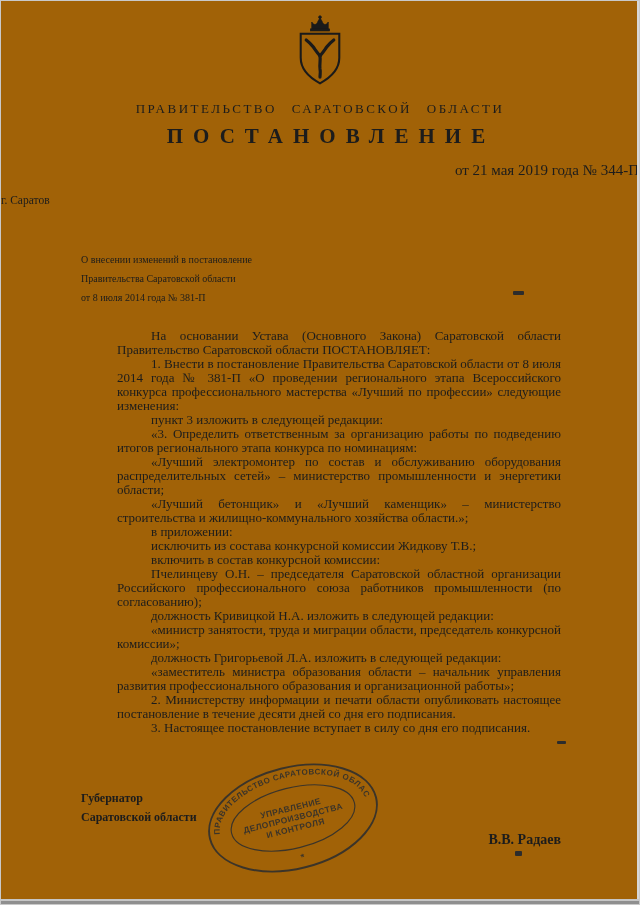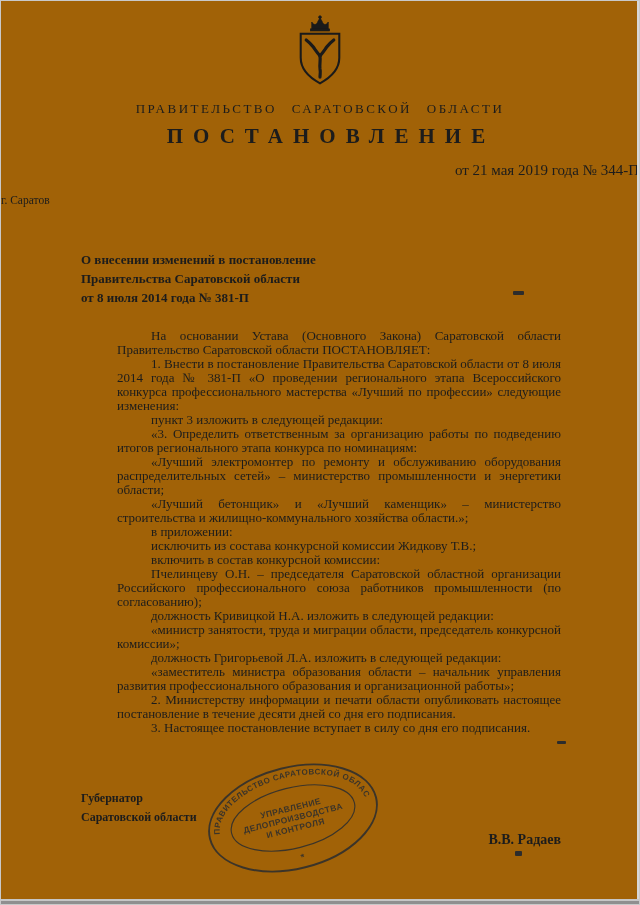--- a/index.html
+++ b/index.html
@@ -35,22 +35,22 @@
     letter-spacing: 10px;
     padding-left: 10px;
     margin-left: 12px;
   }
 
   .date-line { text-align: right; margin-top: 13px; font-size: 15px; }
   .city-line { text-align: left; margin-top: 15px; font-size: 11.5px; font-family: Liberation Serif, serif; }
 
   .doc-title {
     margin: 44px 78px 0 80px;
-    font-weight: bold;
-    font-size: 13px;
+    font-weight: normal;
+    font-size: 10px;
     line-height: 19px;
   }
 
   .body-text { margin: 22px 78px 0 116px; font-size: 13px; line-height: 14px; }
   .para { text-align: justify; text-indent: 34px; }
 
   .sig-position {
     position: absolute;
     left: 80px;
     top: 788px;
@@ -114,21 +114,21 @@
       <div class="title-line">О внесении изменений в постановление</div>
       <div class="title-line">Правительства Саратовской области</div>
       <div class="title-line">от 8 июля 2014 года № 381-П</div>
     </div>
 
   <div class="body-text">
       <p class="para">На основании Устава (Основного Закона) Саратовской области Правительство Саратовской области ПОСТАНОВЛЯЕТ:</p>
       <p class="para">1. Внести в постановление Правительства Саратовской области от 8 июля 2014 года № 381-П «О проведении регионального этапа Всероссийского конкурса профессионального мастерства «Лучший по профессии» следующие изменения:</p>
       <p class="para">пункт 3 изложить в следующей редакции:</p>
       <p class="para">«3. Определить ответственным за организацию работы по подведению итогов регионального этапа конкурса по номинациям:</p>
-      <p class="para">«Лучший электромонтер по ремонту и обслуживанию оборудования распределительных сетей» – министерство промышленности и энергетики области;</p>
+      <p class="para">«Лучший электромонтер по состав и обслуживанию оборудования распределительных сетей» – министерство промышленности и энергетики области;</p>
       <p class="para">«Лучший бетонщик» и «Лучший каменщик» – министерство строительства и жилищно-коммунального хозяйства области.»;</p>
       <p class="para">в приложении:</p>
       <p class="para">исключить из состава конкурсной комиссии Жидкову Т.В.;</p>
       <p class="para">включить в состав конкурсной комиссии:</p>
       <p class="para">Пчелинцеву О.Н. – председателя Саратовской областной организации Российского профессионального союза работников промышленности (по согласованию);</p>
       <p class="para">должность Кривицкой Н.А. изложить в следующей редакции:</p>
       <p class="para">«министр занятости, труда и миграции области, председатель конкурсной комиссии»;</p>
       <p class="para">должность Григорьевой Л.А. изложить в следующей редакции:</p>
       <p class="para">«заместитель министра образования области – начальник управления развития профессионального образования и организационной работы»;</p>
       <p class="para">2. Министерству информации и печати области опубликовать настоящее постановление в течение десяти дней со дня его подписания.</p>

